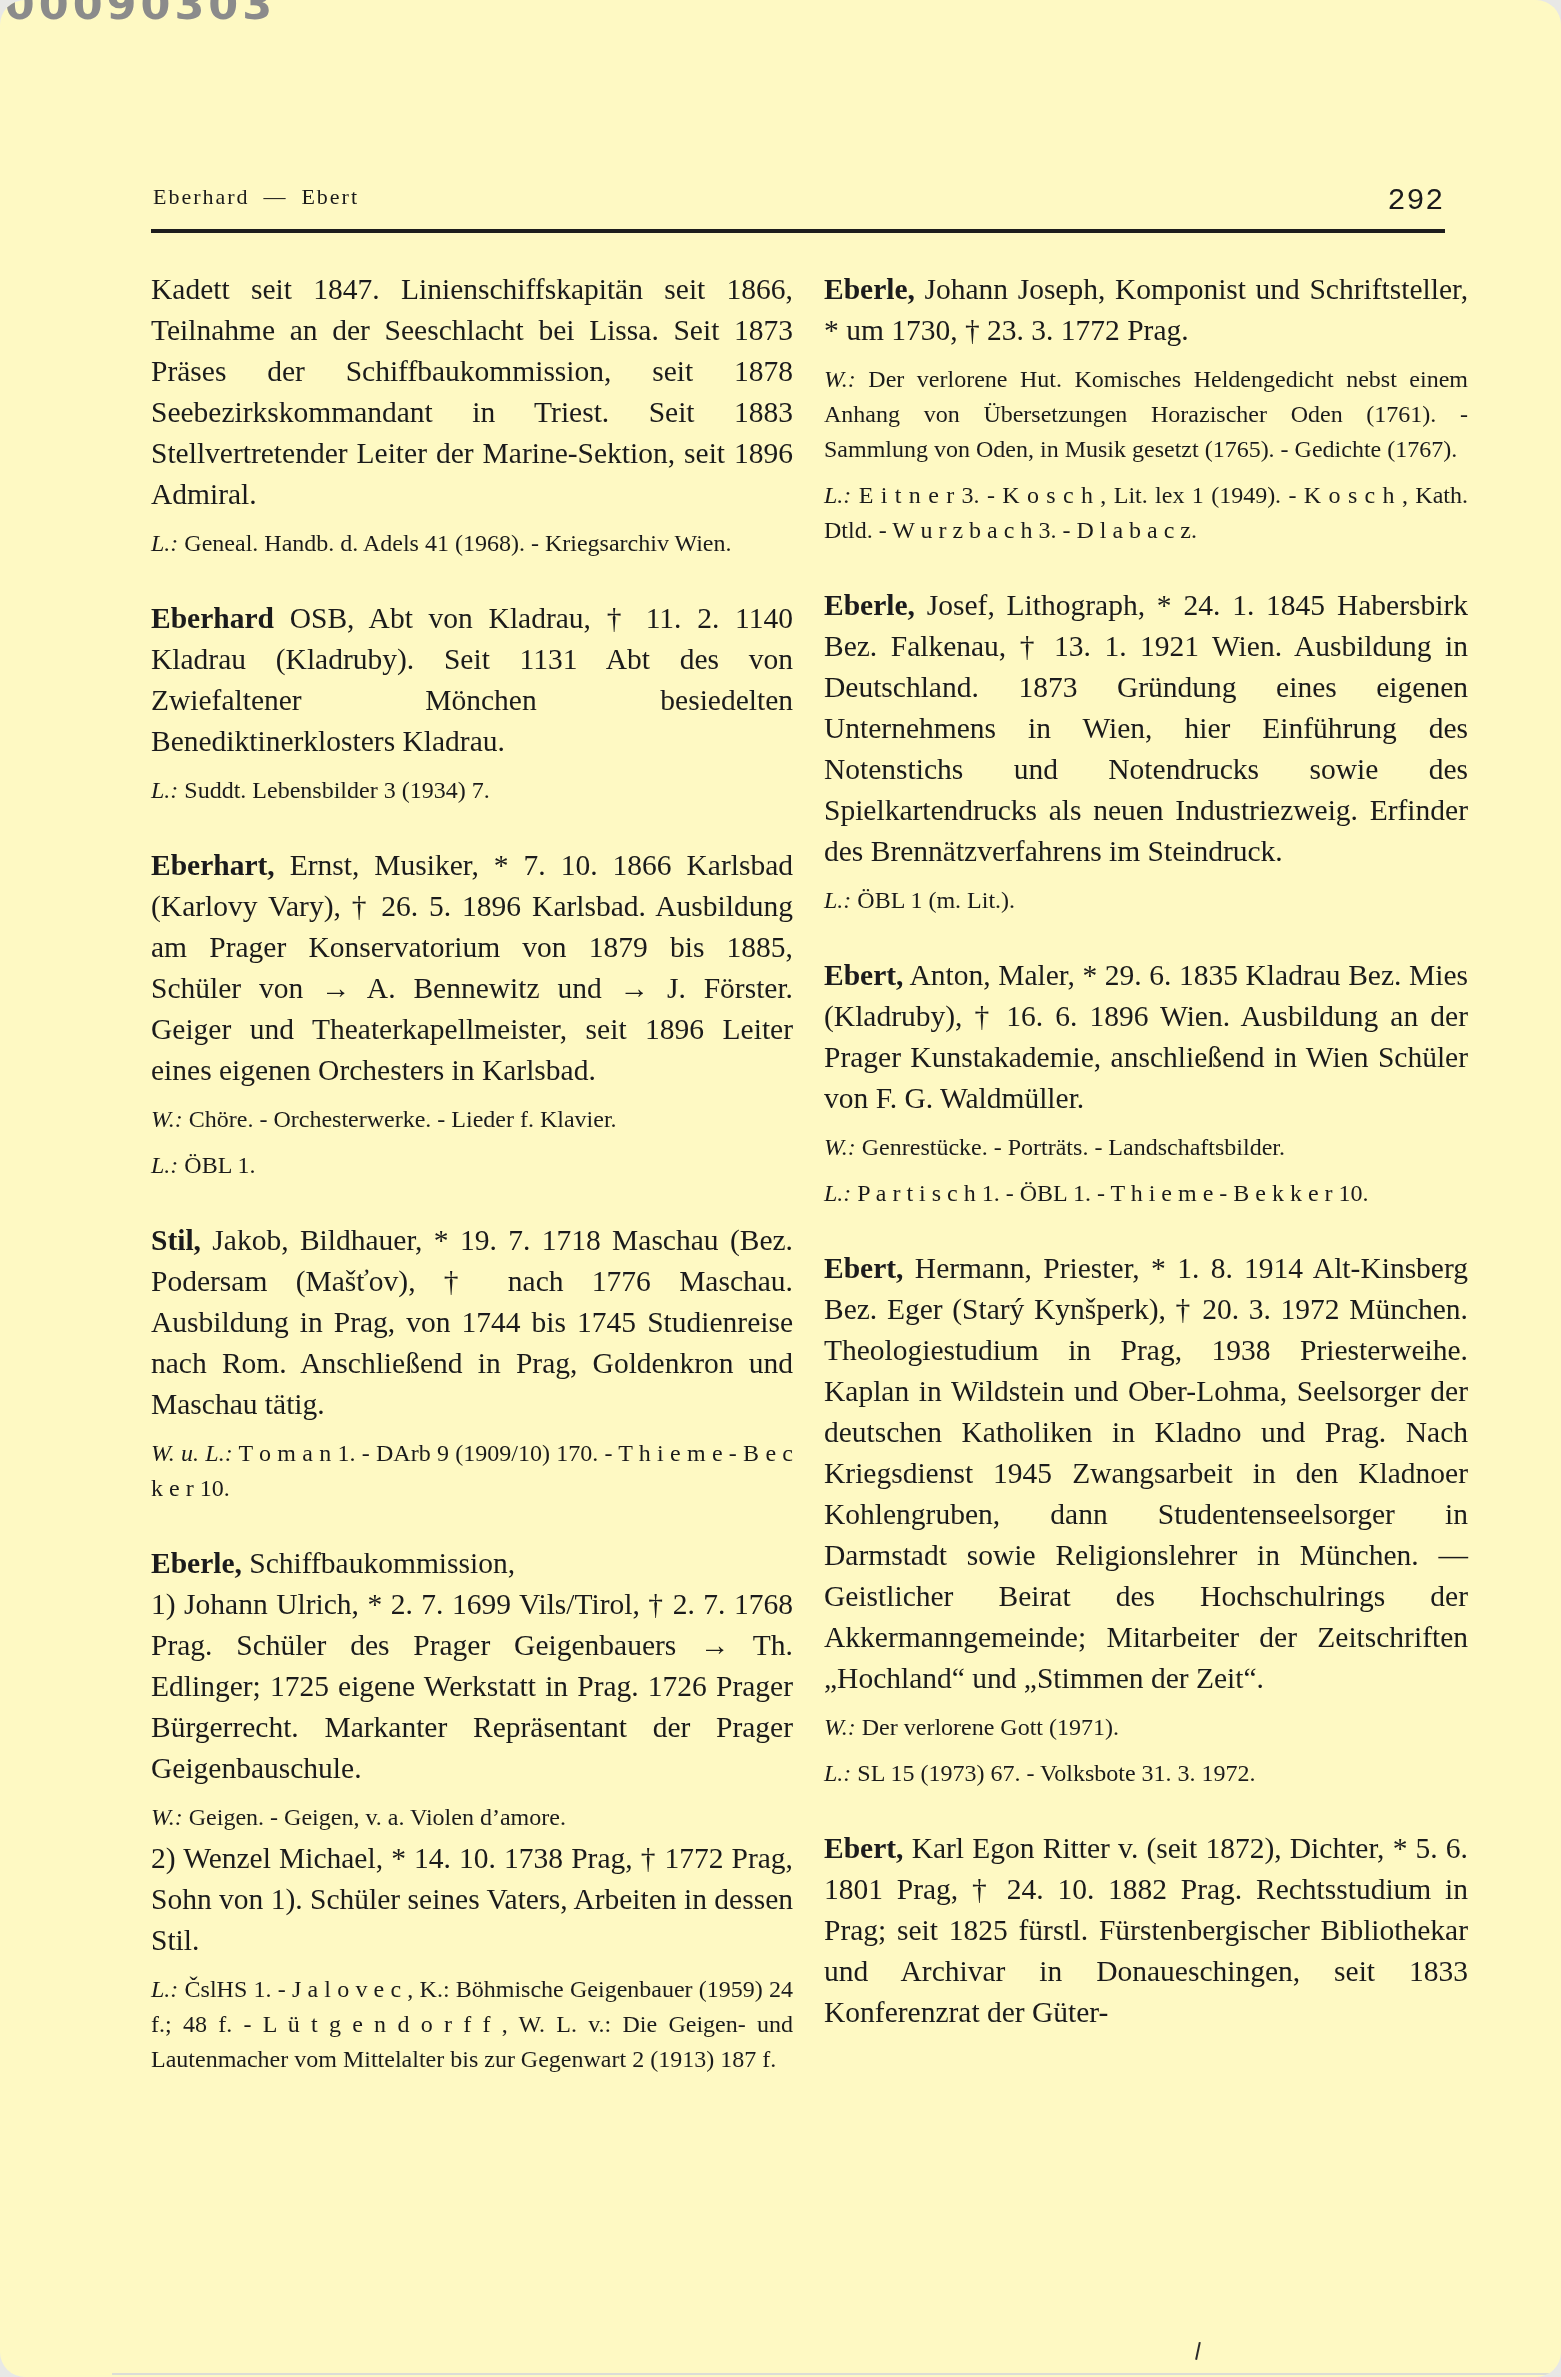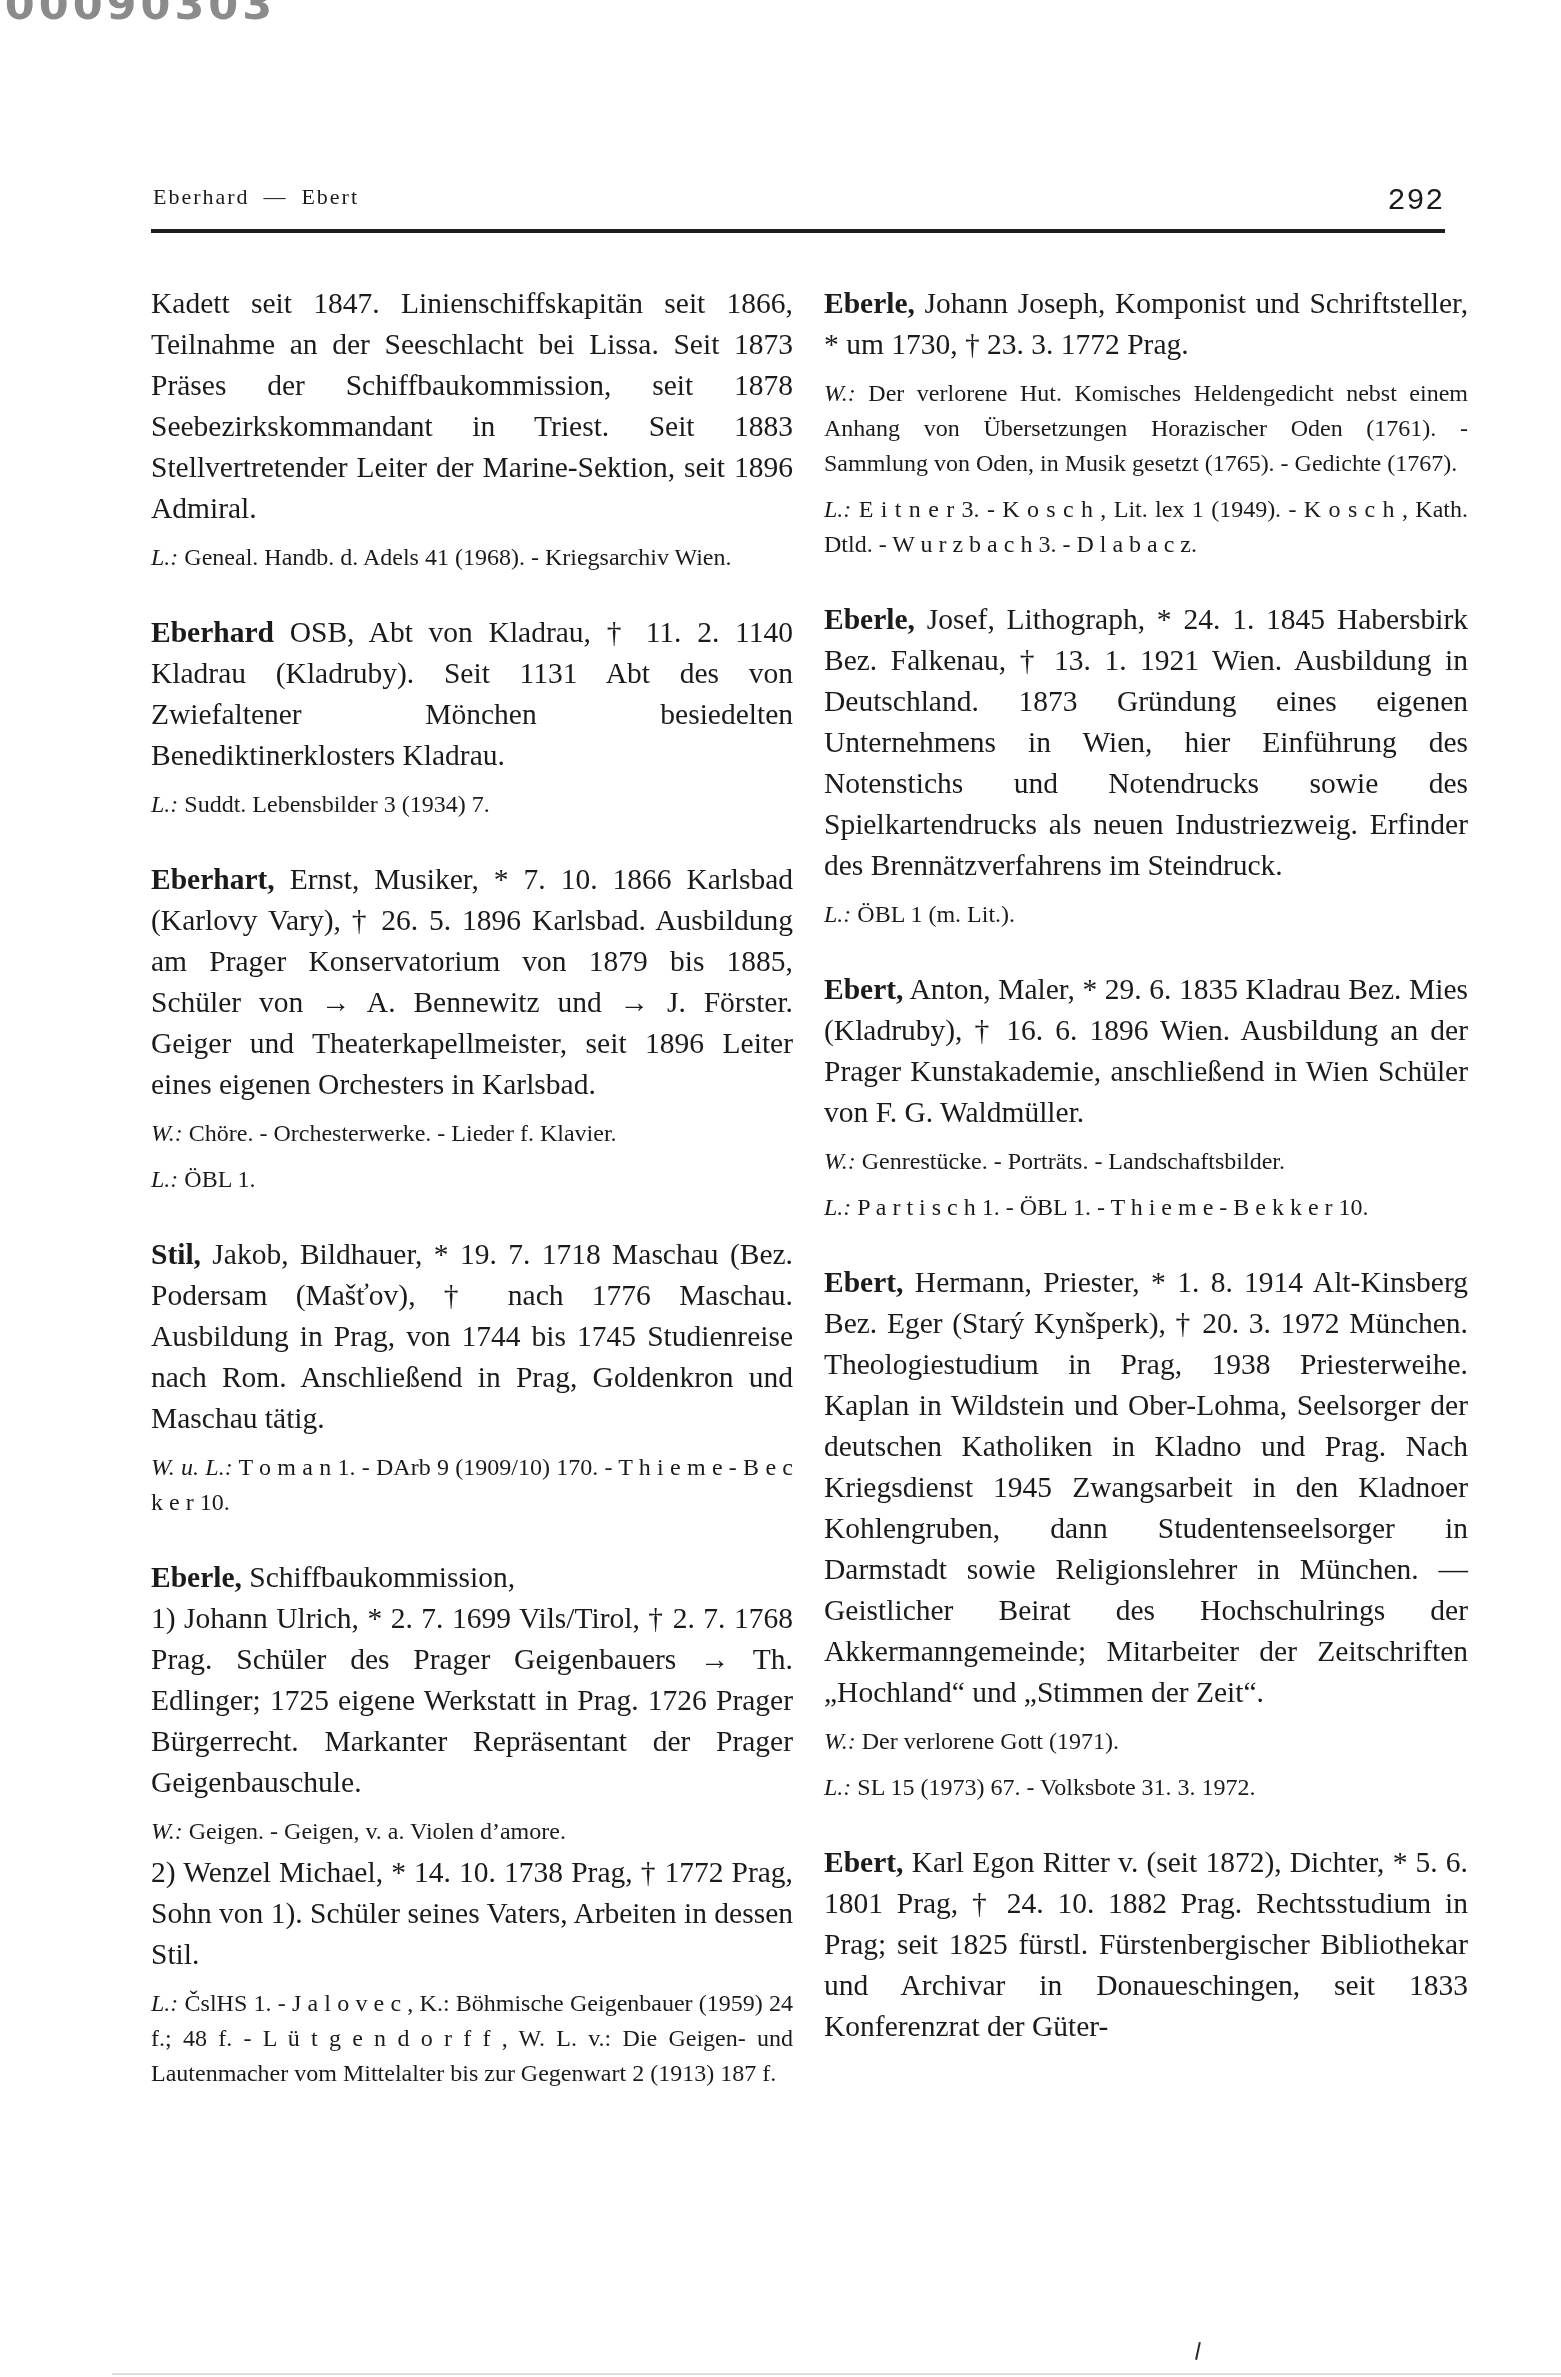--- a/index.html
+++ b/index.html
@@ -1,24 +1,25 @@
 <!DOCTYPE html>
 <html lang="de" style="font-size:12.8px"><head>
 <meta charset="utf-8">
 <style>
   html, body { margin: 0; padding: 0; background: #e8e8e6; }
   .page {
     position: relative;
     width: 1561px;
     height: 2377px;
     margin: 0 auto;
-    background: #ffffff;
+    background: #fef9c3;
     overflow: hidden;
     font-family: "Liberation Serif", serif;
     color: #1b1b1b;
+    border-radius: 25px;
   }
   .stamp {
     position: absolute;
     top: -21px;
     left: 4.8px;
     font-family: "DejaVu Sans", sans-serif;
     font-weight: bold;
     font-size: 43px;
     letter-spacing: 4px;
     color: #8b8b8b;
@@ -62,21 +63,21 @@
     font-size: 29.5px;
     line-height: 41px;
   }
   p.entry { margin-top: 37px; }
   p.ref {
     margin-top: 11px;
     font-size: 24px;
     line-height: 35px;
   }
   p.sub { margin-top: 3px; }
-  p.first { margin-top: 14px; }
+  p.first { margin-top: 0; }
   .head { font-weight: bold; }
   .lbl  { font-style: italic; }
   .speck {
     position: absolute;
     left: 1197px;
     top: 2342px;
     width: 2.4px;
     height: 17.5px;
     background: #2a2a2a;
     transform: rotate(12deg);

